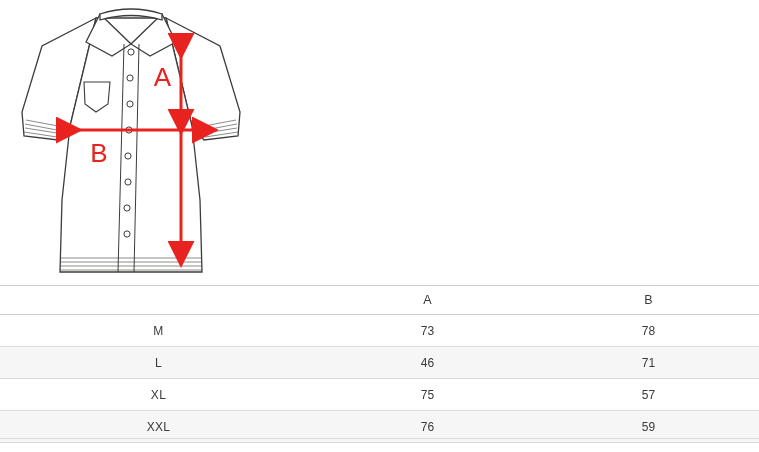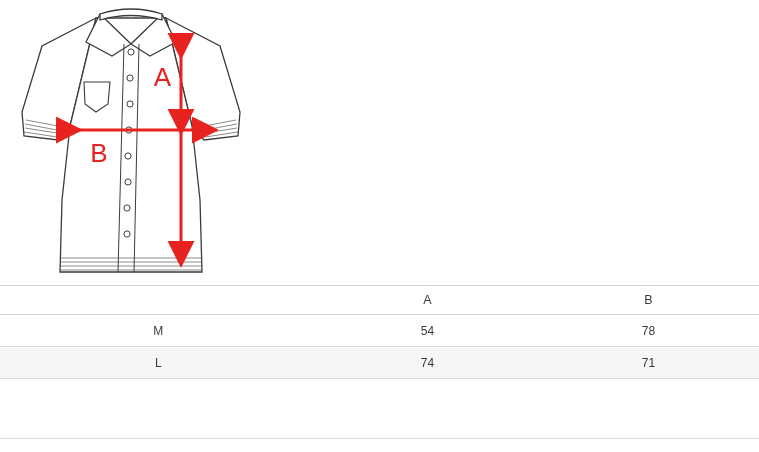--- a/index.html
+++ b/index.html
@@ -164,25 +164,35 @@
     <thead>
       <tr>
         <th class="blank"></th>
         <th>A</th>
         <th>B</th>
       </tr>
     </thead>
     <tbody>
       <tr>
         <td class="size-cell">M</td>
-        <td>54</td>
+        <td>73</td>
         <td>78</td>
       </tr>
       <tr class="alt">
         <td class="size-cell">L</td>
-        <td>74</td>
+        <td>46</td>
         <td>71</td>
+      </tr>
+      <tr>
+        <td class="size-cell">XL</td>
+        <td>75</td>
+        <td>57</td>
+      </tr>
+      <tr class="alt">
+        <td class="size-cell">XXL</td>
+        <td>76</td>
+        <td>59</td>
       </tr>
     </tbody>
   </table>
   <div class="table-footer-rule"></div>
 
 </div>
 
 </body></html>

